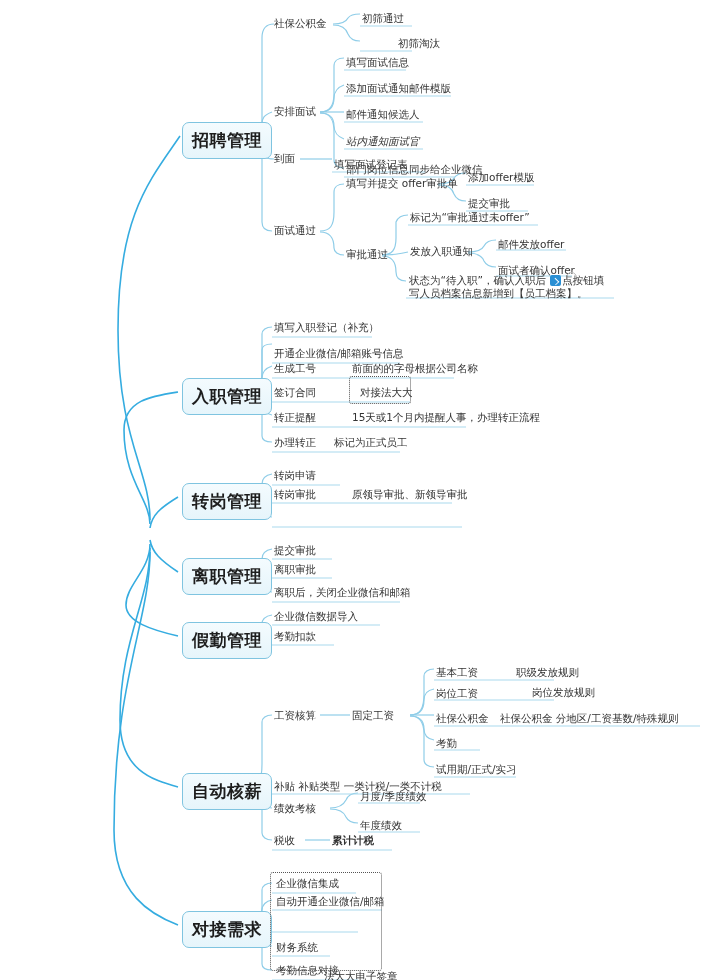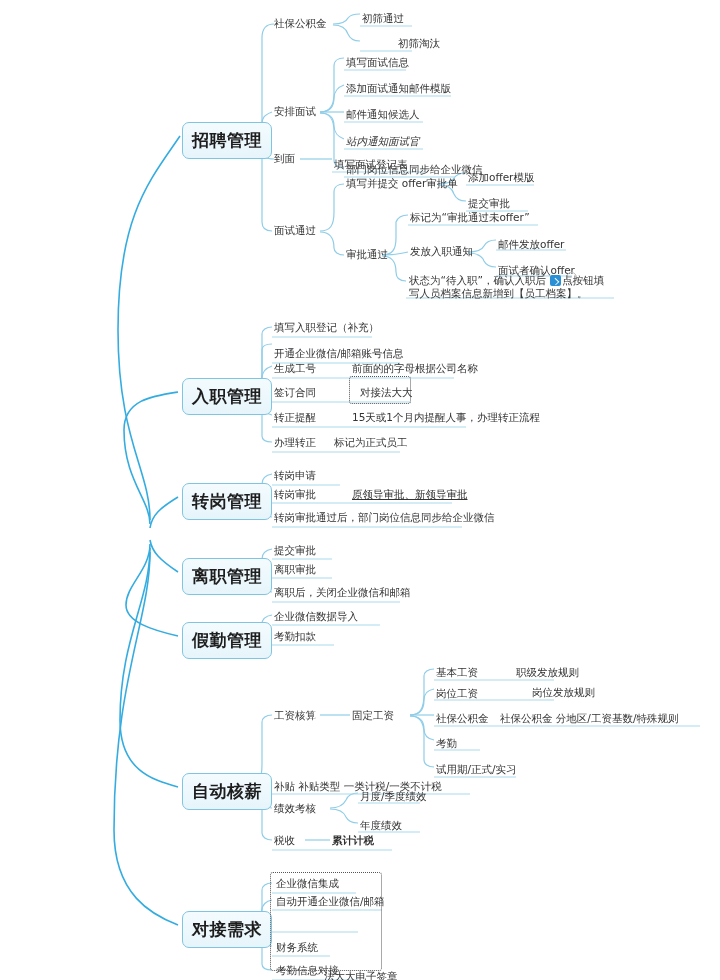--- a/index.html
+++ b/index.html
@@ -240,22 +240,21 @@
   <div class="node lf" style="left:274px;top:386px;">签订合同</div>
   <div class="dotbox" style="left:349px;top:376px;width:60px;height:26px;"></div>
   <div class="node lf" style="left:360px;top:386px;">对接法大大</div>
   <div class="node lf" style="left:274px;top:411px;">转正提醒</div>
   <div class="node lf" style="left:352px;top:411px;">15天或1个月内提醒人事，办理转正流程</div>
   <div class="node lf" style="left:274px;top:436px;">办理转正</div>
   <div class="node lf" style="left:334px;top:436px;">标记为正式员工</div>
 
   <div class="node lf" style="left:274px;top:469px;">转岗申请</div>
   <div class="node lf" style="left:274px;top:488px;">转岗审批</div>
-  <div class="node lf" style="left:352px;top:488px;text-decoration:underline;">原领导审批、新领导审批</div>
-  <div class="node lf" style="left:274px;top:511px;">转岗审批通过后，部门岗位信息同步给企业微信</div>
+  <div class="node lf" style="left:352px;top:488px;">原领导审批、新领导审批</div>
 
   <div class="node lf" style="left:274px;top:544px;">提交审批</div>
   <div class="node lf" style="left:274px;top:563px;">离职审批</div>
   <div class="node lf" style="left:274px;top:586px;">离职后，关闭企业微信和邮箱</div>
 
   <div class="node lf" style="left:274px;top:610px;">企业微信数据导入</div>
   <div class="node lf" style="left:274px;top:630px;">考勤扣款</div>
 
   <div class="node lf" style="left:274px;top:709px;">工资核算</div>
   <div class="node lf" style="left:352px;top:709px;">固定工资</div>

